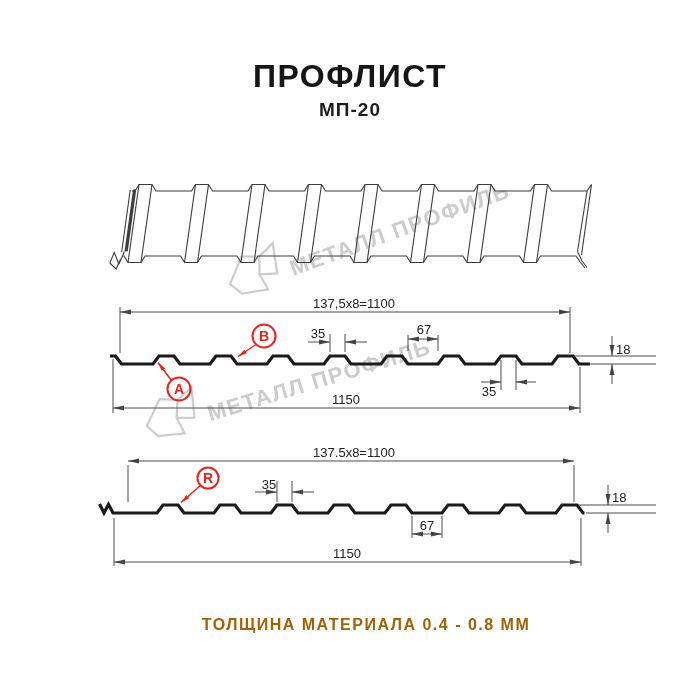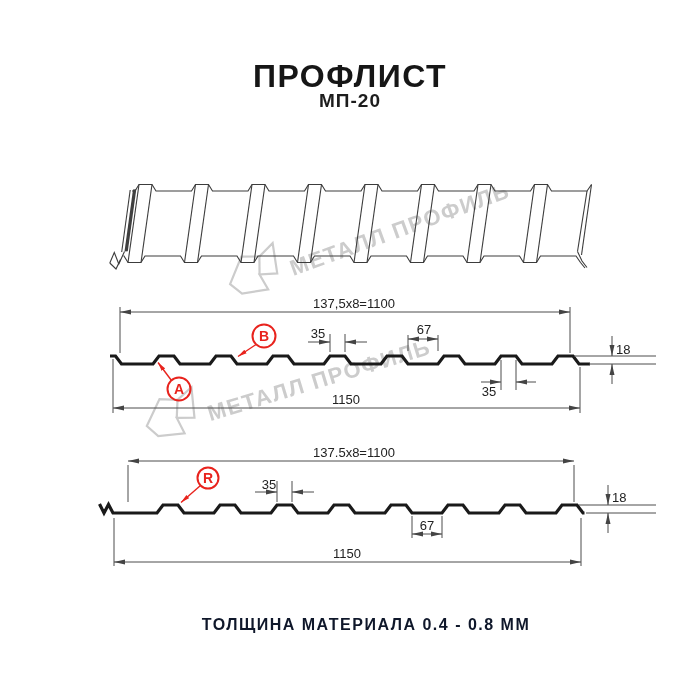--- a/index.html
+++ b/index.html
@@ -1,23 +1,23 @@
 <!DOCTYPE html>
 <html style="--accent: #e8231d; --line: #1a1a1a; --dim: #4d4d4d; --wm: #cccccc;"><head>
 <meta charset="utf-8">
 <style>
   html,body{margin:0;padding:0;background:#ffffff;}
   .page{position:relative;width:700px;height:700px;background:#fff;overflow:hidden;
         font-family:"Liberation Sans","DejaVu Sans",sans-serif;}
   .title{position:absolute;top:58px;left:0;right:0;text-align:center;
          font-size:32px;font-weight:700;letter-spacing:1.5px;color:#161616;}
-  .subtitle{position:absolute;top:90px;left:0;right:0;text-align:center;
+  .subtitle{position:absolute;top:99px;left:0;right:0;text-align:center;
          font-size:19px;font-weight:600;letter-spacing:1px;color:#1d1d1d;}
   .footer{position:absolute;top:616px;left:0;right:0;text-align:center;
-         font-size:16px;font-weight:600;letter-spacing:1.5px;color:#0f172a;padding-left:32px;}
+         font-size:16px;font-weight:600;letter-spacing:1.5px;color:#a16207;padding-left:32px;}
   svg{position:absolute;top:0;left:0;}
   .wm-text{font-size:22px;font-weight:700;letter-spacing:1.5px;
            fill:var(--wm,#cccccc);}
   .wm-logo{stroke:var(--wm,#cccccc);stroke-width:2.2;fill:none;}
   .sheet3d{stroke:#3c3c3c;stroke-width:1.1;fill:none;}
   .profile{stroke:var(--line,#1a1a1a);stroke-width:3.2;fill:none;stroke-miterlimit:6;}
   .dim{stroke:var(--dim,#4d4d4d);stroke-width:1;fill:none;}
   .dim-text{font-size:13px;font-weight:500;fill:#222222;}
   .dark-arrow{fill:#444444;}
   .red-arrow{fill:var(--accent,#e8231d);}

